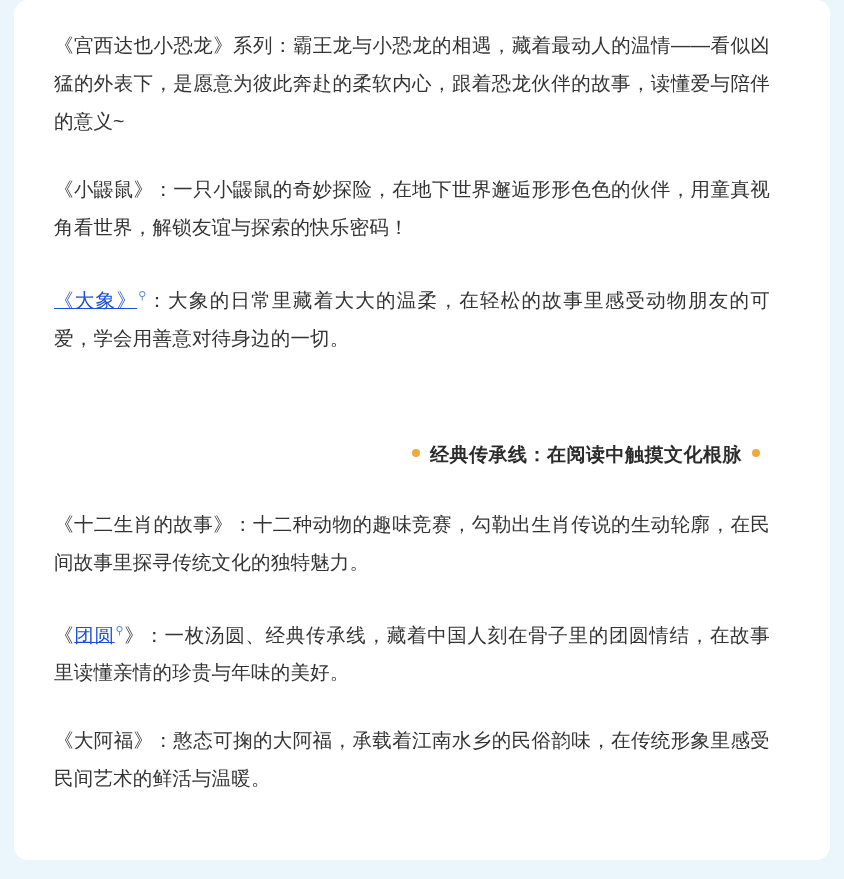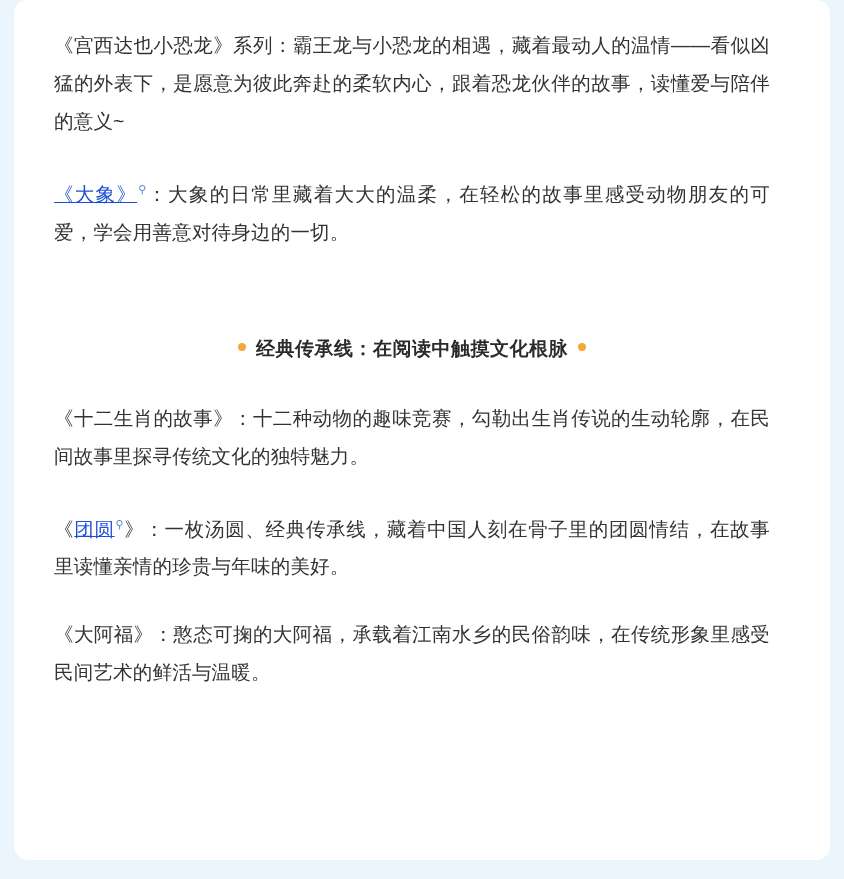--- a/index.html
+++ b/index.html
@@ -38,21 +38,21 @@
     color: #1d4ed8;
   }
   .search-sup {
     font-size: 11px;
     vertical-align: super;
     color: #5b8fd6;
     margin-left: 1px;
     letter-spacing: 0;
   }
   .section-title {
-    text-align: center;
+    text-align: right;
     font-size: 19px;
     font-weight: bold;
     color: #2b2b2b;
     letter-spacing: 0.5px;
     margin: 0 0 34px 0;
     line-height: 32px;
   }
   .dot {
     display: inline-block;
     width: 8px;
@@ -65,20 +65,21 @@
     top: -2px;
   }
 </style>
 </head>
 <body>
 
 <div class="card">
 
   <p class="para">《宫西达也小恐龙》系列：霸王龙与小恐龙的相遇，藏着最动人的温情——看似凶猛的外表下，是愿意为彼此奔赴的柔软内心，跟着恐龙伙伴的故事，读懂爱与陪伴的意义~</p>
 
+  <p class="para">《小鼹鼠》：一只小鼹鼠的奇妙探险，在地下世界邂逅形形色色的伙伴，用童真视角看世界，解锁友谊与探索的快乐密码！</p>
 
   <p class="para"><a class="link" href="#">《大象》</a><span class="search-sup">⚲</span><span>：大象的日常里藏着大大的温柔，在轻松的故事里感受动物朋友的可爱，学会用善意对待身边的一切。</span></p>
 
   <div class="gap-block"></div>
 
   <div class="section-title"><span class="dot"></span><span>经典传承线：在阅读中触摸文化根脉</span><span class="dot"></span></div>
 
   <p class="para">《十二生肖的故事》：十二种动物的趣味竞赛，勾勒出生肖传说的生动轮廓，在民间故事里探寻传统文化的独特魅力。</p>
 
   <p class="para"><span>《</span><a class="link" href="#">团圆</a><span class="search-sup">⚲</span><span>》</span><span>：一枚汤圆、经典传承线，藏着中国人刻在骨子里的团圆情结，在故事里读懂亲情的珍贵与年味的美好。</span></p>

